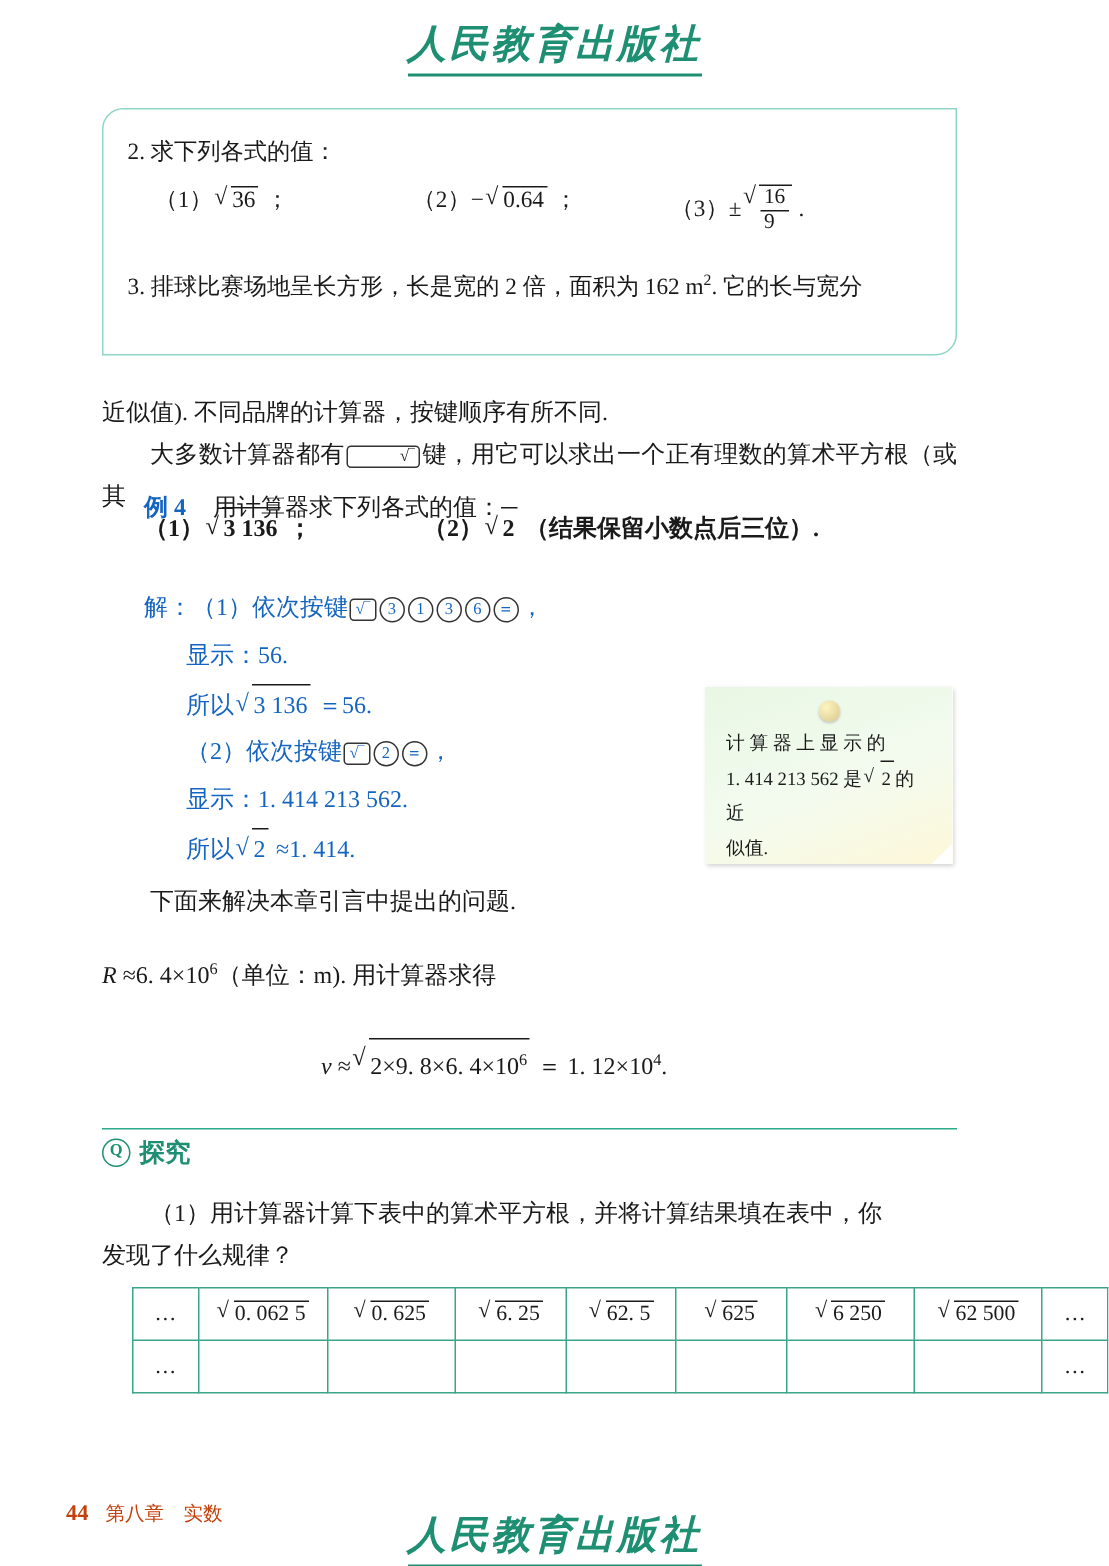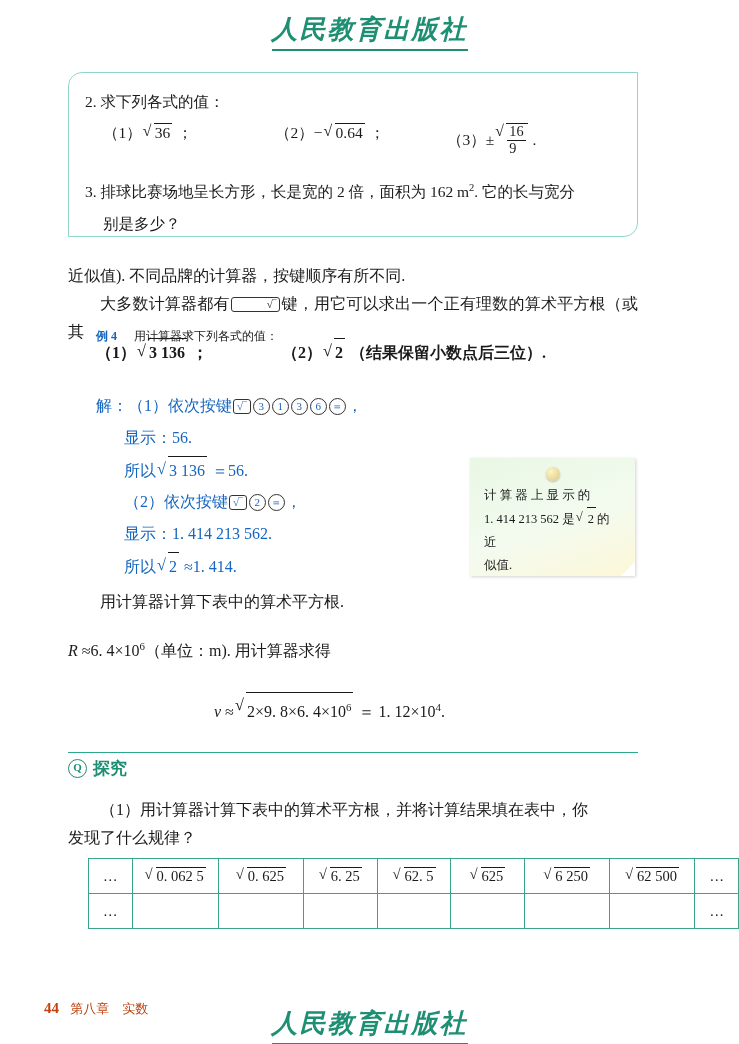--- a/index.html
+++ b/index.html
@@ -75,21 +75,21 @@
   .para {
     position: absolute;
     font-size: 16px;
     line-height: 28px;
     text-align: justify;
   }
   .indent { text-indent: 2em; }
 
   .example-head {
     position: absolute;
-    font-size: 12px;
+    font-size: 16px;
     color: #1565c0;
     font-weight: bold;
   }
   .blue { color: #1565c0; }
 
   .sol-line {
     position: absolute;
     font-size: 16px;
     line-height: 28px;
     white-space: nowrap;
@@ -267,21 +267,20 @@
       <div>
         （2）−<span class="sqrt"><span class="rad">0.64</span></span> ；
       </div>
       <div>
         （3）±<span class="sqrt"><span class="rad"><span class="frac"><span class="num">16</span><span class="den">9</span></span></span></span> .
       </div>
     </div>
     <div class="exercise-line" style="margin-top:16px;">
       3. 排球比赛场地呈长方形，长是宽的 2 倍，面积为 162 m<sup>2</sup>. 它的长与宽分
     </div>
-    <div class="exercise-line" style="margin-left:18px;">别是多少？</div>
   </div>
 
   <div class="para" style="left:68px; top:262px; width:570px;">
     <div>近似值). 不同品牌的计算器，按键顺序有所不同.</div>
     <div style="text-indent:2em;">
       大多数计算器都有<span class="keycap">√‾</span>键，用它可以求出一个正有理数的算术平方根（或其
     </div>
   </div>
 
   <div class="example-head" style="left:96px; top:328px;">
@@ -311,21 +310,21 @@
   </div>
 
   <div class="note">
     <div class="pin"></div>
     <div>计 算 器 上 显 示 的</div>
     <div>1. 414 213 562 是<span class="sqrt"><span class="rad">2</span></span>的近</div>
     <div>似值.</div>
     <div class="note-tear"></div>
   </div>
 
-  <div class="para indent" style="left:68px; top:588px; width:570px;">用计算器计算下表中的算术平方根.</div>
+  <div class="para indent" style="left:68px; top:588px; width:570px;">下面来解决本章引言中提出的问题.</div>
 
   <div class="para" style="left:68px; top:632px; width:580px;">
     <div>
       <i class="mv">R</i> ≈6. 4×10<sup>6</sup>（单位：m). 用计算器求得
     </div>
   </div>
 
   <div class="sol-line" style="left:214px; top:692px;">
     <i class="mv">v</i> ≈<span class="sqrt"><span class="rad">2×9. 8×6. 4×10<sup>6</sup></span></span> ＝ 1. 12×10<sup>4</sup>.
   </div>

